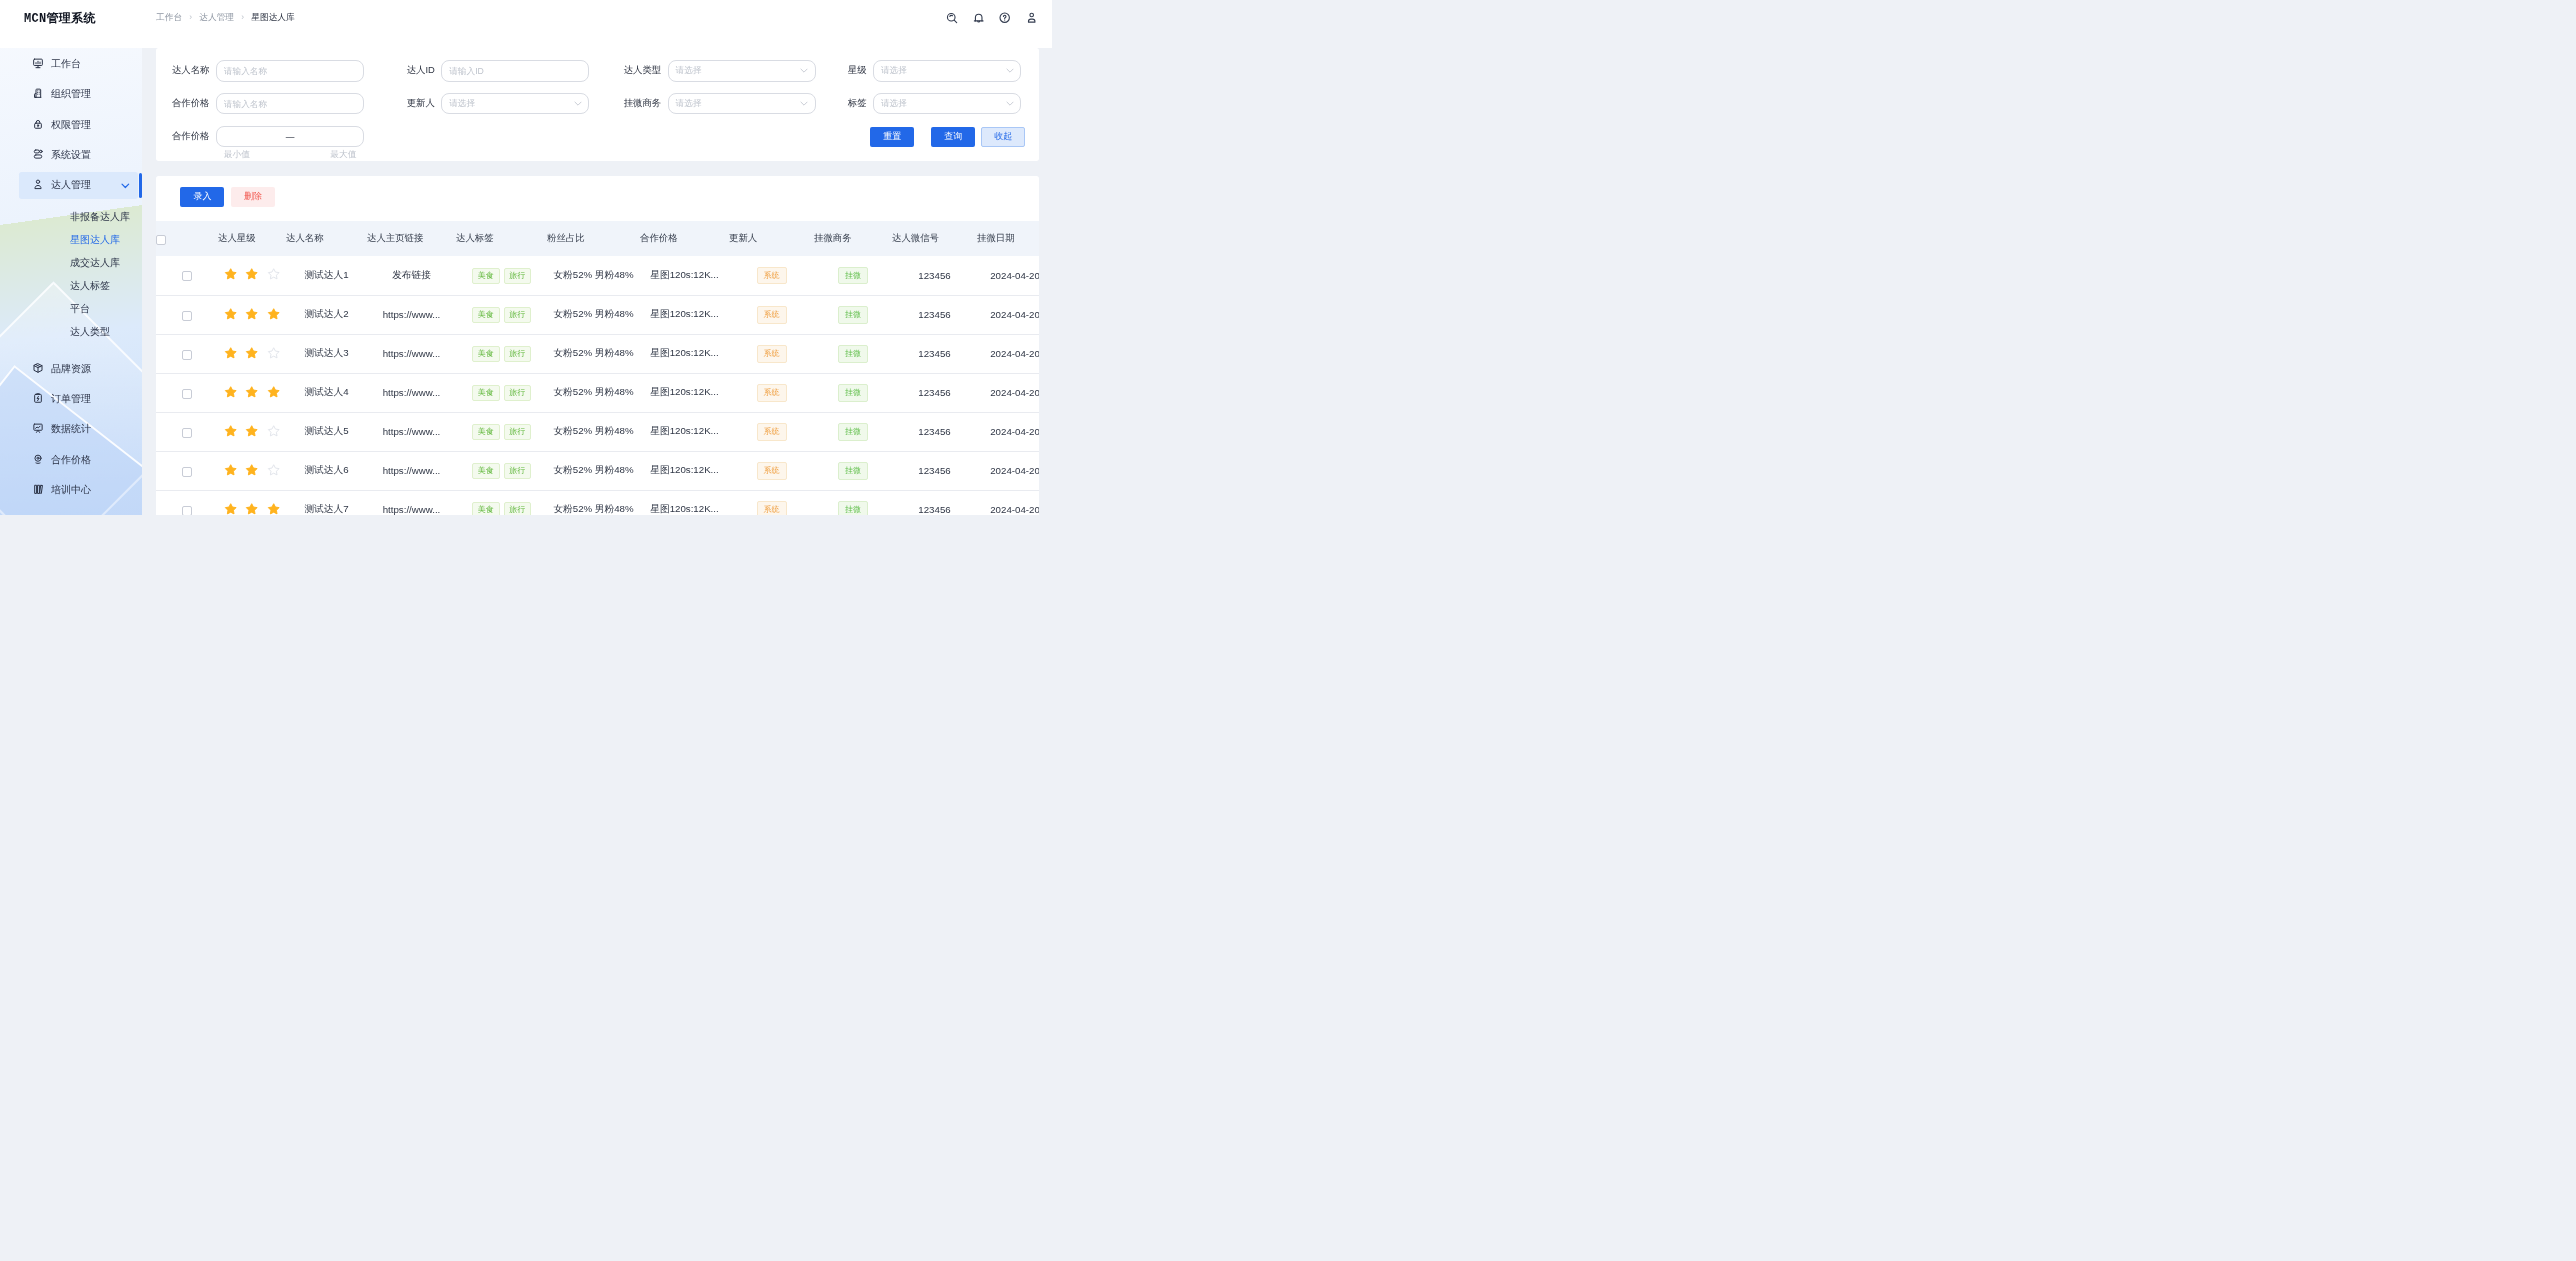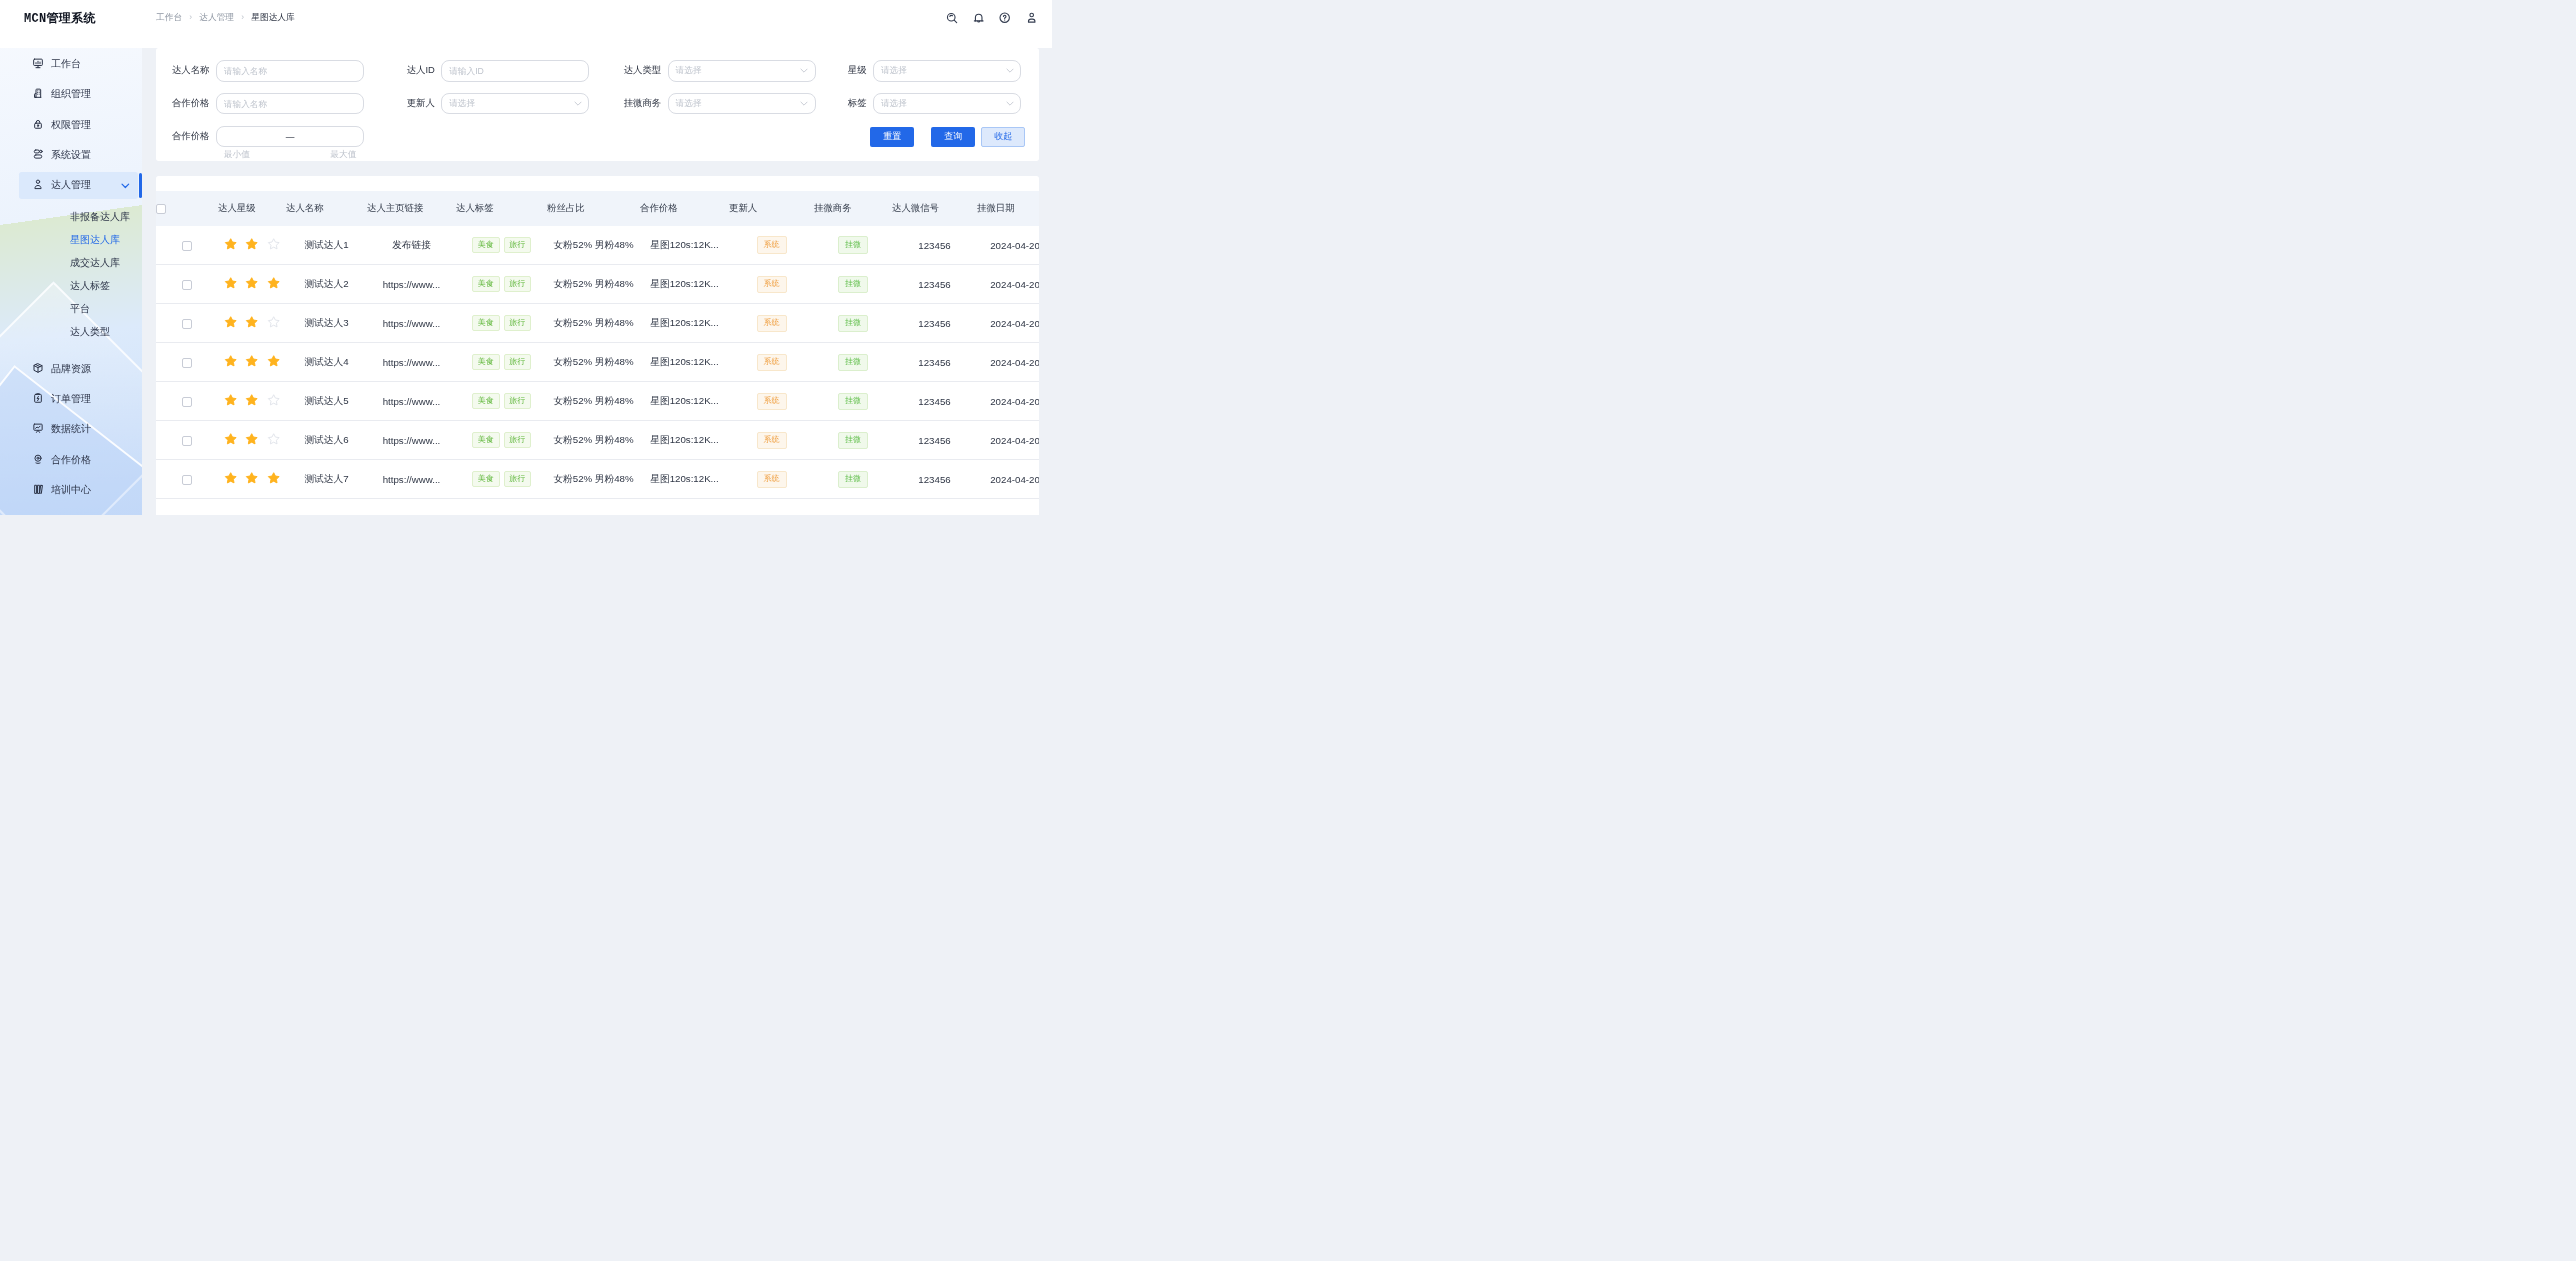--- a/index.html
+++ b/index.html
@@ -288,20 +288,24 @@
     </div>
     <div class="f-buttons">
       <button class="btn btn-primary">重置</button>
       <button class="btn btn-primary">查询</button>
       <button class="btn btn-light">收起</button>
     </div>
   </div>
 </div>
 
 <div class="card table-card">
+  <div class="toolbar">
+    <button class="btn btn-primary">录入</button>
+    <button class="btn btn-danger-light">删除</button>
+  </div>
   <div class="table-wrap">
     <table>
       <colgroup>
         <col class="c0">
           <col class="c1">
           <col class="c2">
           <col class="c3">
           <col class="c4">
           <col class="c5">
         <col class="c6">

